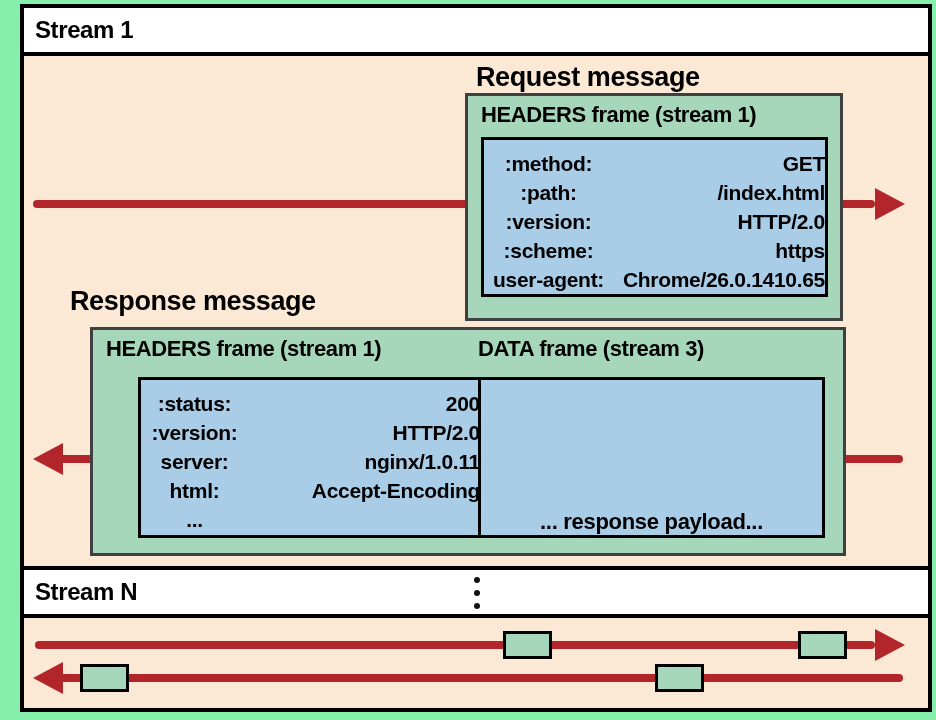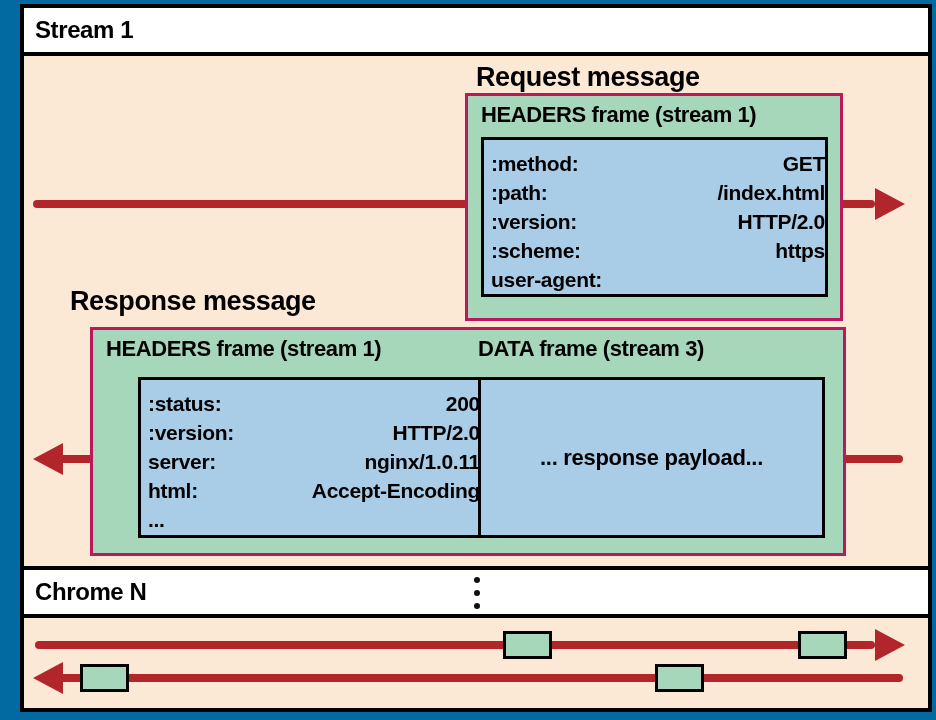--- a/index.html
+++ b/index.html
@@ -2,21 +2,21 @@
 <html style="--peach: #fce9d5; --green: #a6d7bb; --blue: #a9cce7; --red: #b2262b;"><head>
 <meta charset="utf-8">
 <style>
   * { margin:0; padding:0; box-sizing:border-box; }
   html,body { background:#fff; }
   body {
     width:936px; height:720px;
     font-family:"Liberation Sans", sans-serif;
     color:#000;
   }
-  .canvas { position:relative; width:936px; height:720px; background:#0369a1; overflow:hidden; }
+  .canvas { position:relative; width:936px; height:720px; background:#86efac; overflow:hidden; }
 
   
   .section { position:absolute; left:20px; width:912px; border:4px solid #000; background:#fff; }
   #stream1-bar { top:4px;   height:52px; }
   #stream1-body{ top:52px;  height:518px; background:var(--peach,#fce9d5); }
   #streamN-bar { top:566px; height:52px; }
   #streamN-body{ top:614px; height:98px; background:var(--peach,#fce9d5); }
 
   .bar-label {
     position:absolute; left:11px; top:50%; transform:translateY(-50%);
@@ -28,34 +28,34 @@
     font-size:27px; font-weight:700; letter-spacing:-0.4px; white-space:nowrap;
   }
 
   
   .hline { position:absolute; height:8px; background:var(--red,#b2262b); border-radius:4px; z-index:1; }
   .head  { position:absolute; width:0; height:0; z-index:1; }
   .head.right { border-top:16px solid transparent; border-bottom:16px solid transparent; border-left:30px solid var(--red,#b2262b); }
   .head.left  { border-top:16px solid transparent; border-bottom:16px solid transparent; border-right:30px solid var(--red,#b2262b); }
 
   
-  .frame { position:absolute; background:var(--green,#a6d7bb); border:3px solid #be185d; z-index:2; }
+  .frame { position:absolute; background:var(--green,#a6d7bb); border:3px solid #404040; z-index:2; }
   .frame-title {
     position:absolute; top:6px; font-size:22px; font-weight:700;
     letter-spacing:-0.4px; white-space:nowrap;
   }
   .kv-box { position:absolute; background:var(--blue,#a9cce7); border:3px solid #000; }
   .kv-grid {
     display:grid; grid-template-columns:var(--keycol,122px) 1fr; column-gap:12px;
     padding-top:9px; font-size:21px; font-weight:700; letter-spacing:-0.3px; line-height:29px;
   }
-  .kv-grid .k { text-align:left; white-space:nowrap;padding-left:7px; }
+  .kv-grid .k { text-align:center; white-space:nowrap;padding-left:7px; }
   .kv-grid .v { text-align:right;  white-space:nowrap; }
 
-  .payload-box { display:flex; align-items:center; justify-content:center; }
+  .payload-box { display:flex; align-items:flex-end; justify-content:center; }
   .payload-text { font-size:22px; font-weight:700; letter-spacing:-0.3px; white-space:nowrap; }
 
   
   .dots { position:absolute; left:450px; top:7px; display:flex; flex-direction:column; gap:7px; align-items:center; }
   .dots i { width:6px; height:6px; border-radius:50%; background:#111; }
 
   
   .mini-frame { position:absolute; width:49px; height:28px; background:var(--green,#a6d7bb); border:3px solid #000; z-index:2; }
 </style>
 </head>
@@ -80,20 +80,21 @@
         <div class="kv-grid" style="--keycol:122px;">
           <span class="k">:method:</span>
           <span class="v">GET</span>
           <span class="k">:path:</span>
           <span class="v">/index.html</span>
           <span class="k">:version:</span>
           <span class="v">HTTP/2.0</span>
           <span class="k">:scheme:</span>
           <span class="v">https</span>
           <span class="k">user-agent:</span>
+          <span class="v">Chrome/26.0.1410.65</span>
         </div>
       </div>
     </div>
 
     <div class="hline" style="left:33px; top:399px; width:846px;"></div>
     <div class="head left" style="left:9px; top:387px;"></div>
 
     <div class="float-label" style="left:46px; top:230px;">Response message</div>
 
     <div class="frame" style="left:66px; top:271px; width:756px; height:229px;">
@@ -115,21 +116,21 @@
         </div>
       </div>
 
       <div class="kv-box payload-box" style="left:385px; top:47px; width:347px; height:161px;">
         <span class="payload-text">... response payload...</span>
       </div>
     </div>
   </div>
 
   <div class="section" id="streamN-bar">
-    <div class="bar-label">Chrome N</div>
+    <div class="bar-label">Stream N</div>
     <div class="dots">
         <i></i>
         <i></i>
         <i></i>
       </div>
   </div>
 
   <div class="section" id="streamN-body">
 
     <div class="hline" style="left:11px; top:23px; width:840px;"></div>

